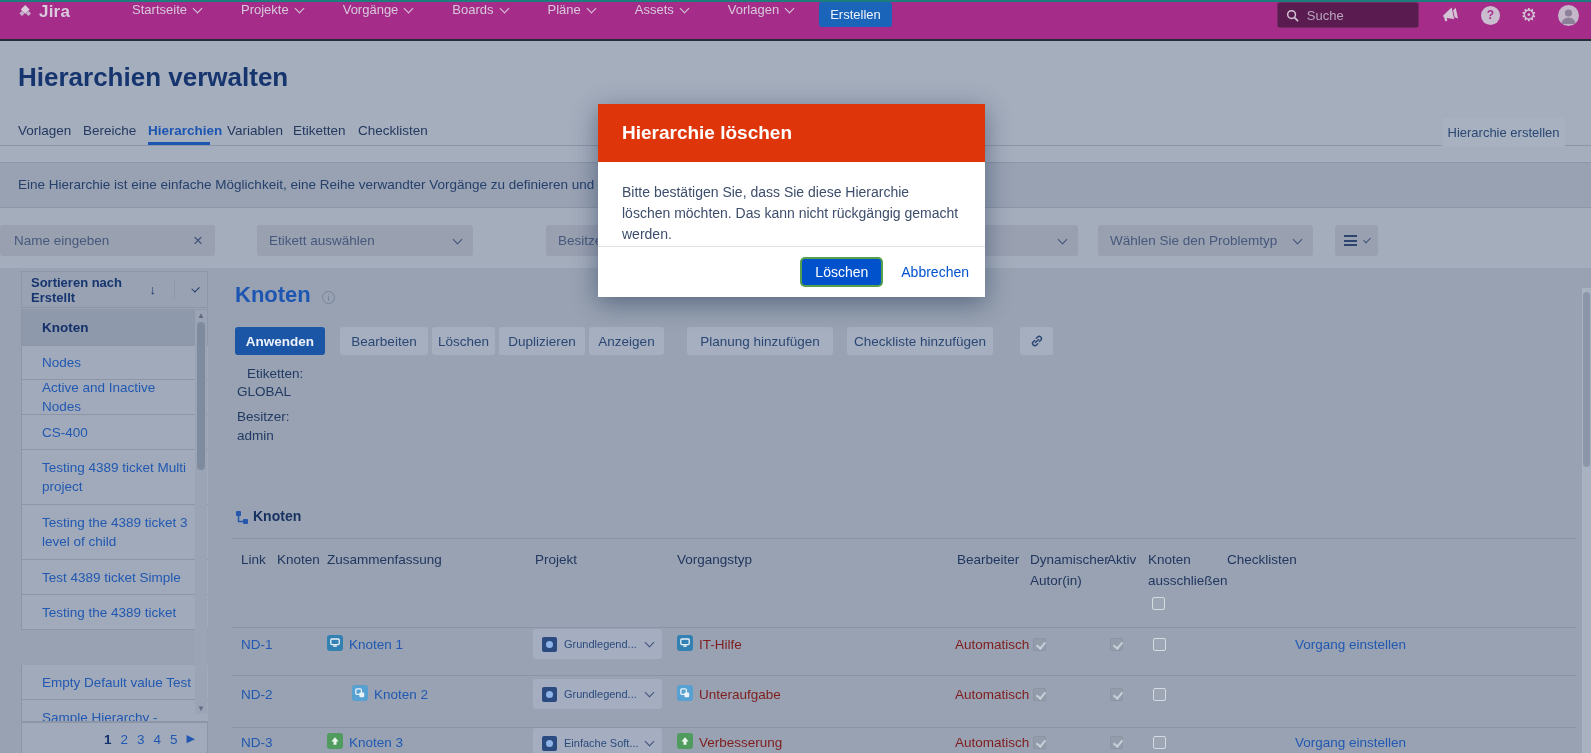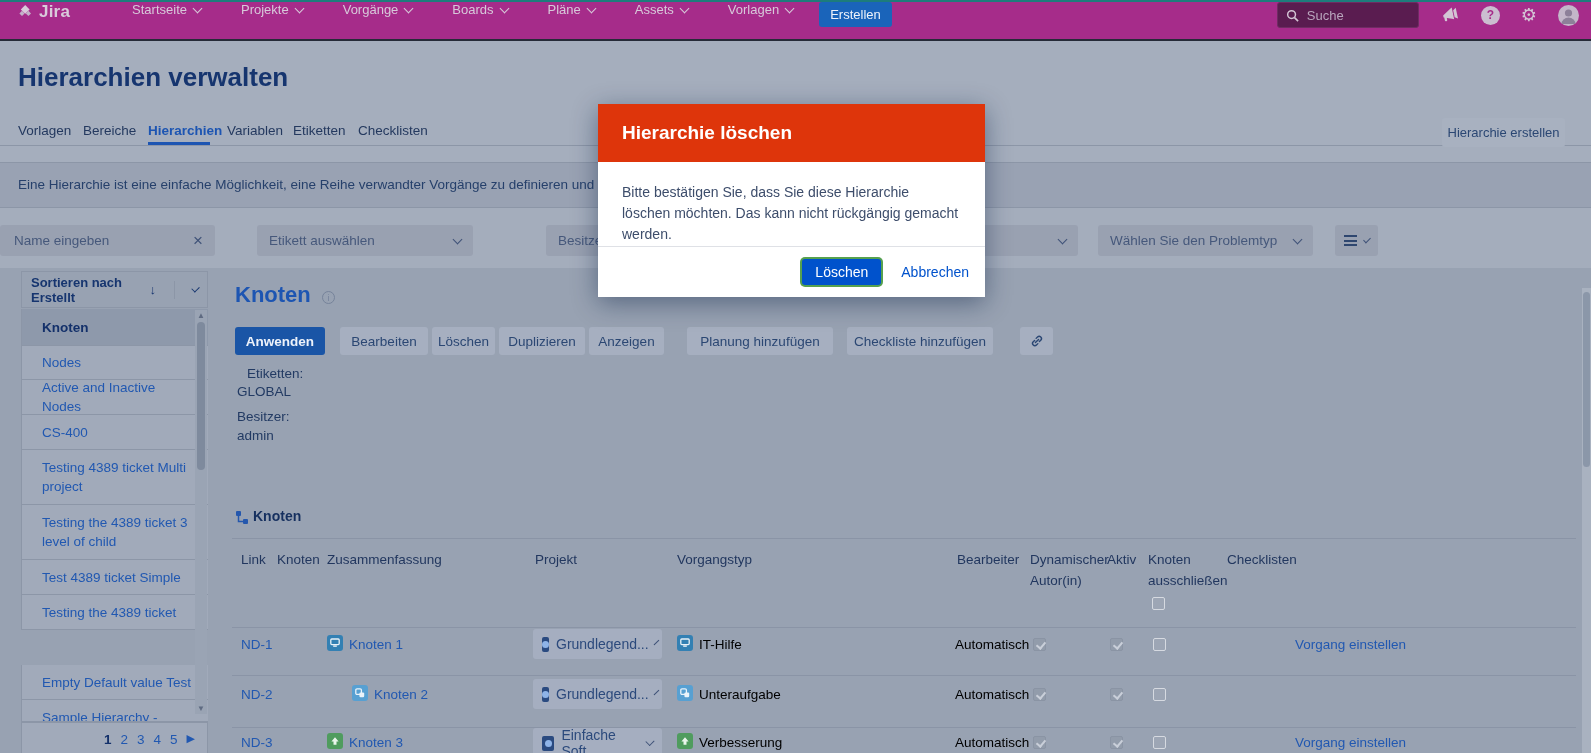--- a/index.html
+++ b/index.html
@@ -80,27 +80,27 @@
     justify-content:center;box-sizing:border-box;}
   .btn{position:absolute;top:327px;height:28px;border-radius:3px;display:flex;align-items:center;
     justify-content:center;font-size:13.5px;cursor:pointer;box-sizing:border-box;}
   .btn.primary{background:#1a55a6;color:#edf2fa;font-weight:bold;}
   .btn.sec{background:#a6afc0;color:#2b4773;}
   .meta{position:absolute;font-size:13.5px;color:#223a63;line-height:17px;}
   
   .tbl-title{position:absolute;left:253px;top:508px;font-size:14px;font-weight:bold;color:#16305f;}
   .rowline{position:absolute;left:232px;width:1344px;height:1px;background:#8a94a6;}
   .th{position:absolute;top:549px;font-size:13.5px;color:#22375f;line-height:21px;}
-  .cell{position:absolute;font-size:13.5px;color:#000000;white-space:nowrap;}
+  .cell{position:absolute;font-size:13.5px;color:#7f1d1d;white-space:nowrap;}
   .cell.link{color:#2158b1;cursor:pointer;}
   .icon16{position:absolute;width:16px;height:16px;border-radius:3px;
     display:flex;align-items:center;justify-content:center;}
   .projdd{position:absolute;width:129px;height:30px;background:#a5aec0;border-radius:3px;
     box-sizing:border-box;display:flex;align-items:center;padding:0 9px;gap:7px;
-    font-size:14px;color:#2c4a7c;cursor:pointer;}
+    font-size:11px;color:#2c4a7c;cursor:pointer;}
   .projdd .chv{margin-left:auto;color:#3f5278;}
   .pavatar{width:15px;height:15px;border-radius:2px;background:#2a4a80;
     display:flex;align-items:center;justify-content:center;}
   .pavatar i{display:block;width:7px;height:7px;border-radius:50%;background:#8fb4e8;}
   .cb{position:absolute;width:13px;height:13px;border-radius:2px;box-sizing:border-box;}
   .cb.checked{background:#929cab;border:1px solid #8a94a4;}
   .cb.checked:after{content:"";position:absolute;left:3.5px;top:1px;width:4px;height:7px;
     border-right:2px solid #c9cfd9;border-bottom:2px solid #c9cfd9;transform:rotate(40deg);}
   .cb.un{border:1px solid #d6dae1;background:rgba(255,255,255,0.05);}
   

